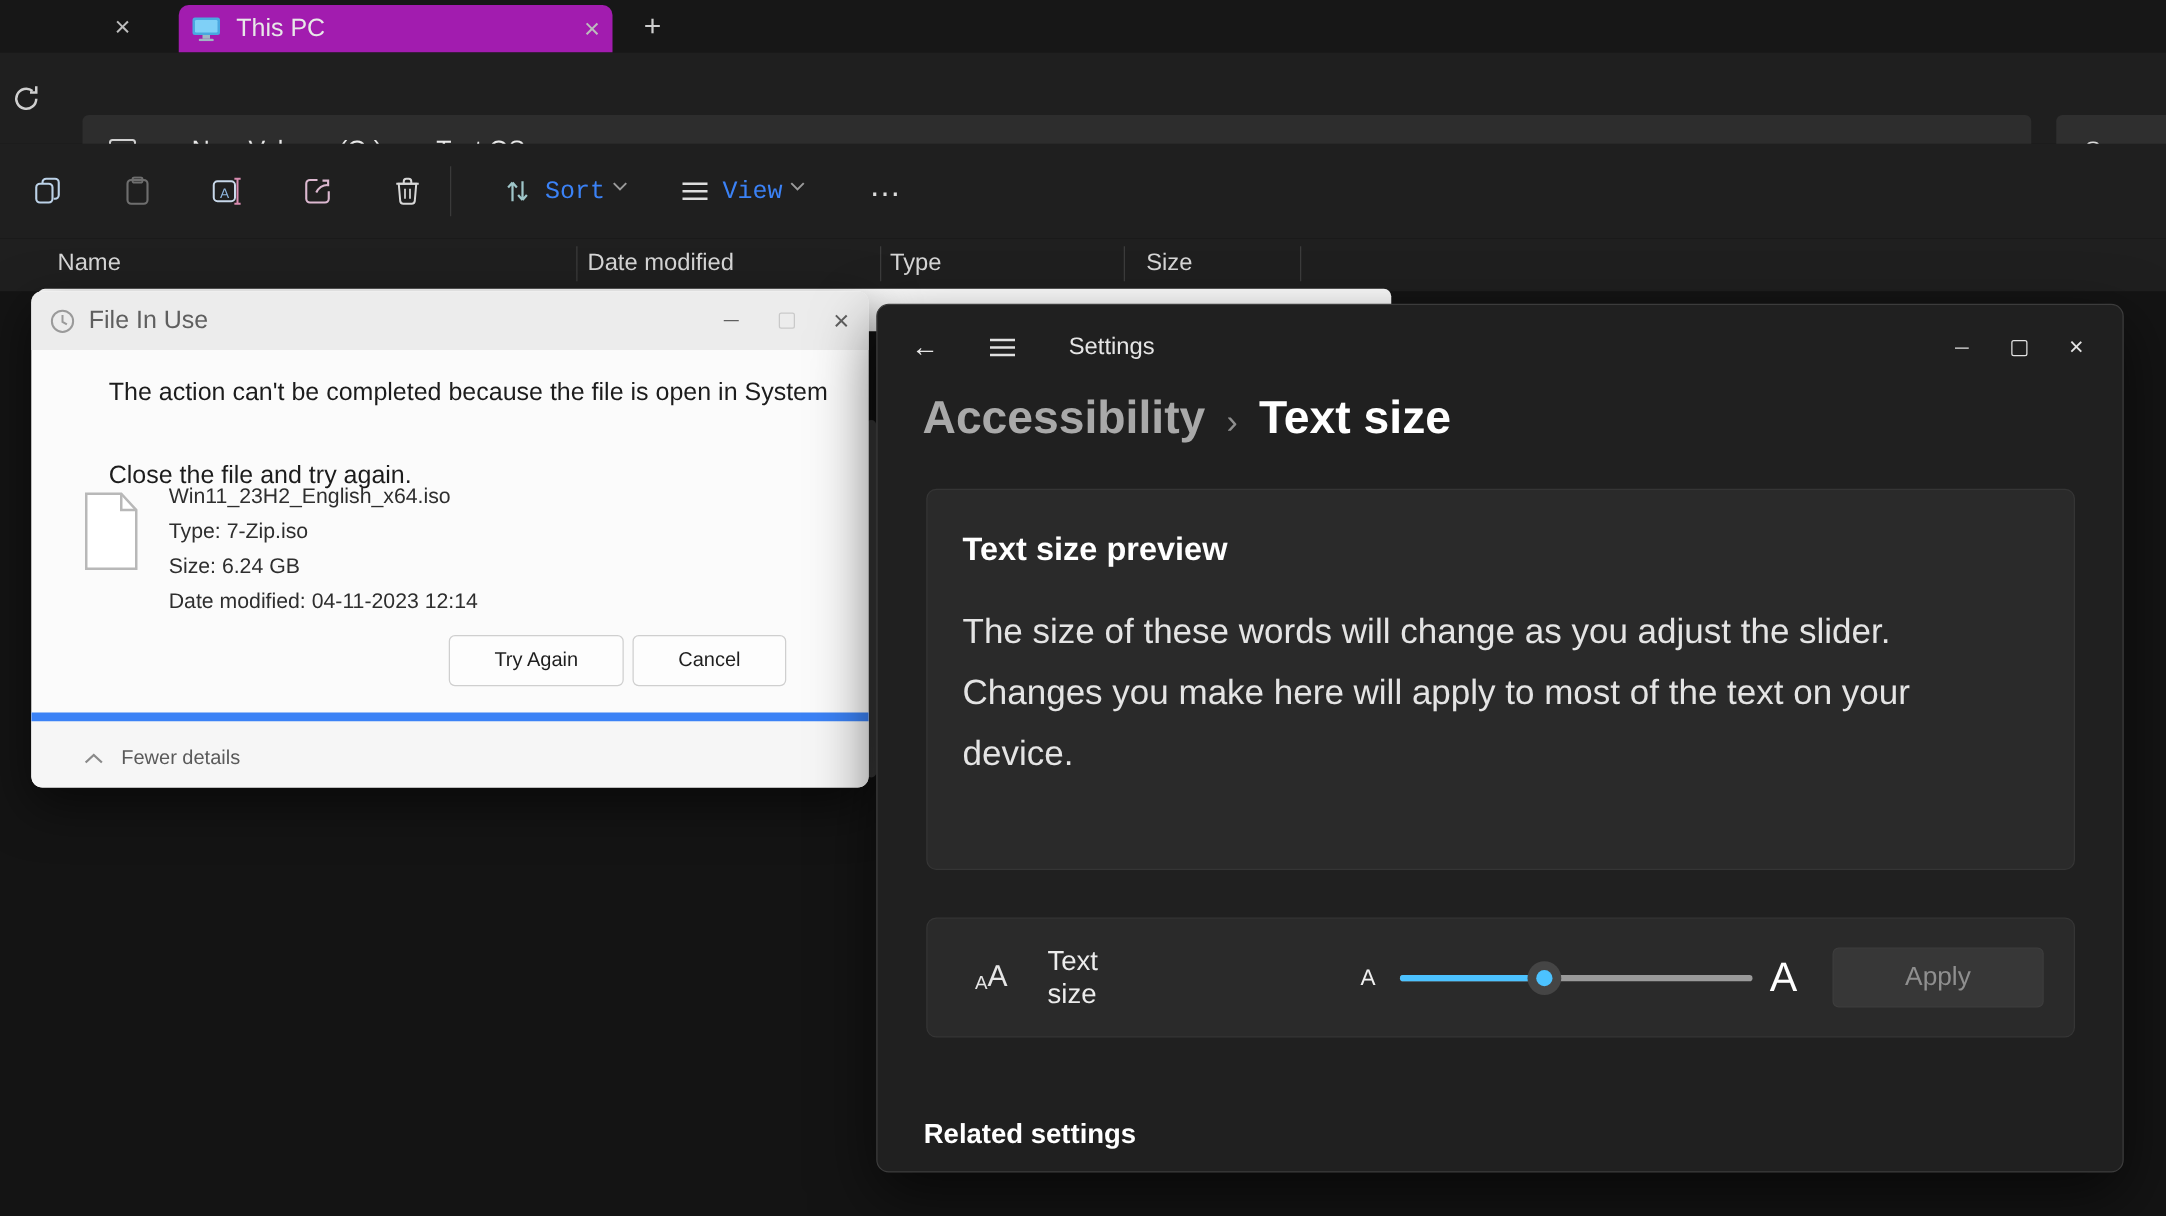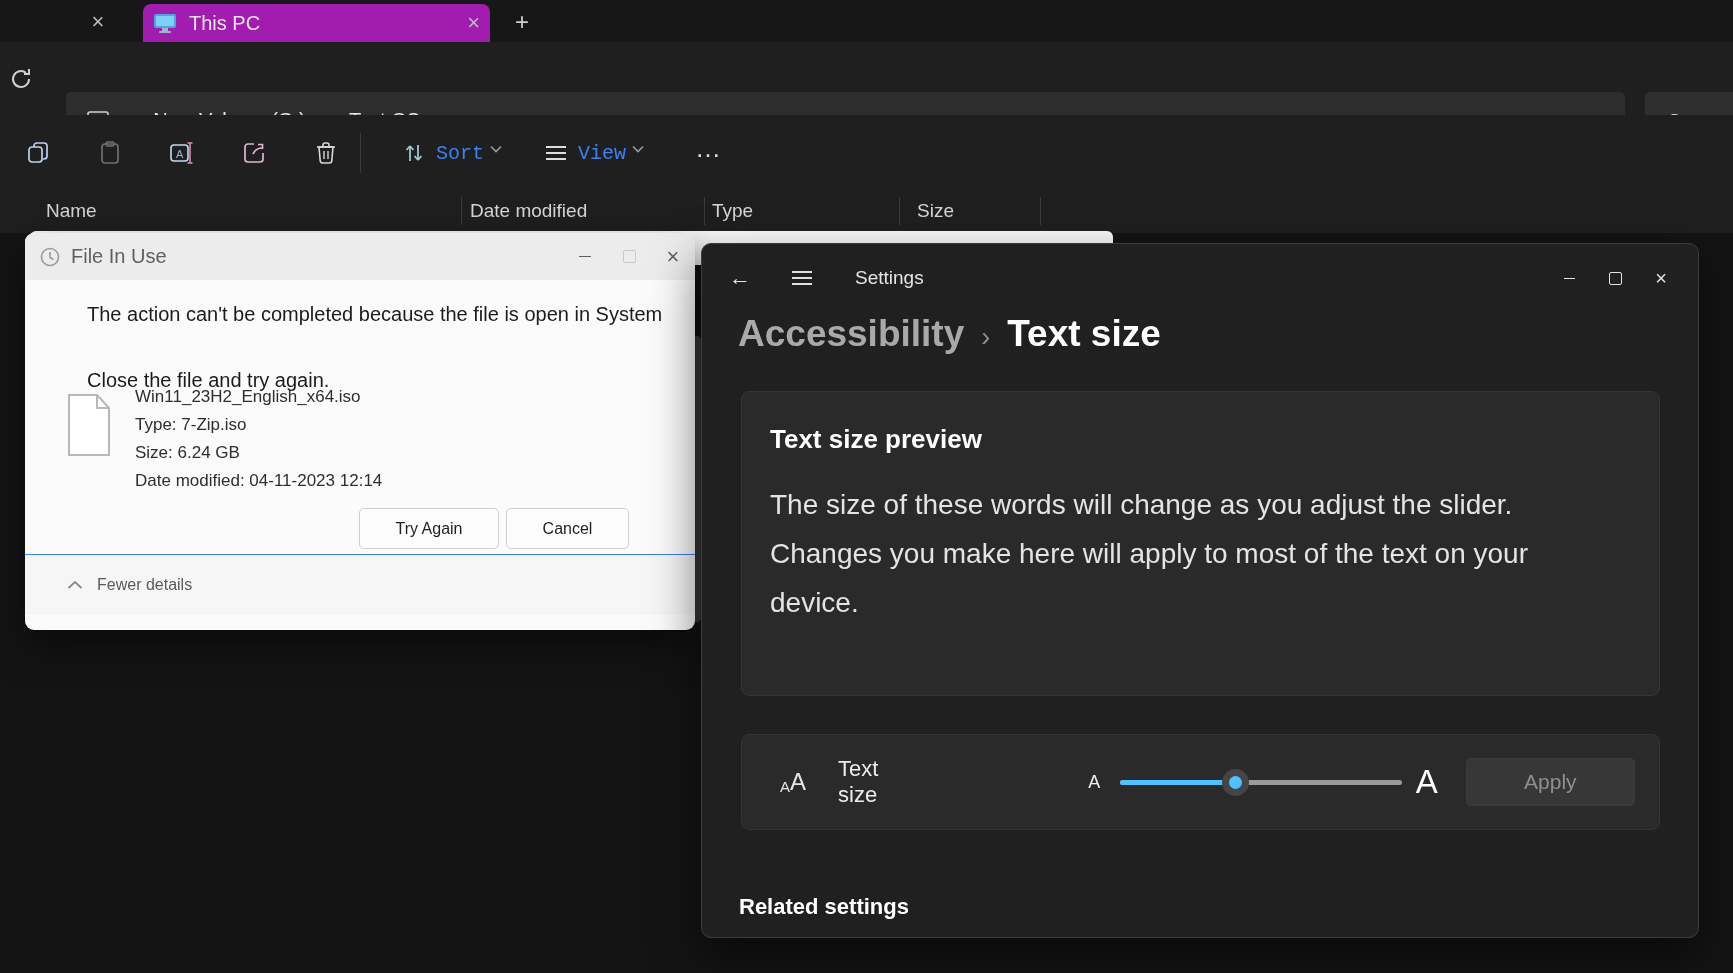--- a/index.html
+++ b/index.html
@@ -47,22 +47,22 @@
     display:flex;align-items:center;}
   .dlg-title{font-size:20px;color:#5f5f5f;margin-left:10px;}
   .dlg-ctl{width:44px;height:47px;display:flex;align-items:center;justify-content:center;}
   .dlg-min-glyph{width:12px;height:1px;background:#5f5f5f;}
   .dlg-max-glyph{width:11px;height:11px;border:1px solid #c9c9c9;border-radius:2px;}
   .dlg-close-glyph{font-size:22px;color:#5f5f5f;line-height:1;}
   .dlg-text{position:absolute;left:62px;font-size:20px;color:#1c1c1c;}
   .dlg-detail{font-size:17px;color:#2e2e2e;line-height:28px;}
   .dlg-btn{position:absolute;top:275px;height:39px;background:#fdfdfd;border:1px solid #cfcfcf;
     border-radius:5px;display:flex;align-items:center;justify-content:center;font-size:16px;color:#1f1f1f;}
-  .dlg-footer{position:absolute;left:0;top:321px;width:100%;height:60px;background:#f6f6f6;
-    border-top:1px solid #3b82f6;display:flex;align-items:center;}
+  .dlg-footer{position:absolute;left:0;top:337px;width:100%;height:60px;background:#f6f6f6;
+    border-top:7px solid #3b82f6;display:flex;align-items:center;}
   .dlg-footer-label{font-size:16px;color:#5a5a5a;margin-left:14px;}
 
   
   .settings{left:701px;top:243px;width:998px;height:695px;background:#202020;border:1px solid #3c3c3c;
     border-radius:10px;box-shadow:0 18px 50px rgba(0,0,0,.6);z-index:20;overflow:hidden;box-sizing:border-box;}
   .st-title{font-size:19px;color:#e5e5e5;}
   .st-ctl{width:46px;height:34px;display:flex;align-items:center;justify-content:center;}
   .st-min{width:11px;height:1px;background:#e3e3e3;}
   .st-max{width:11px;height:11px;border:1px solid #e3e3e3;border-radius:2px;}
   .st-close{font-size:20px;color:#e3e3e3;line-height:1;}

